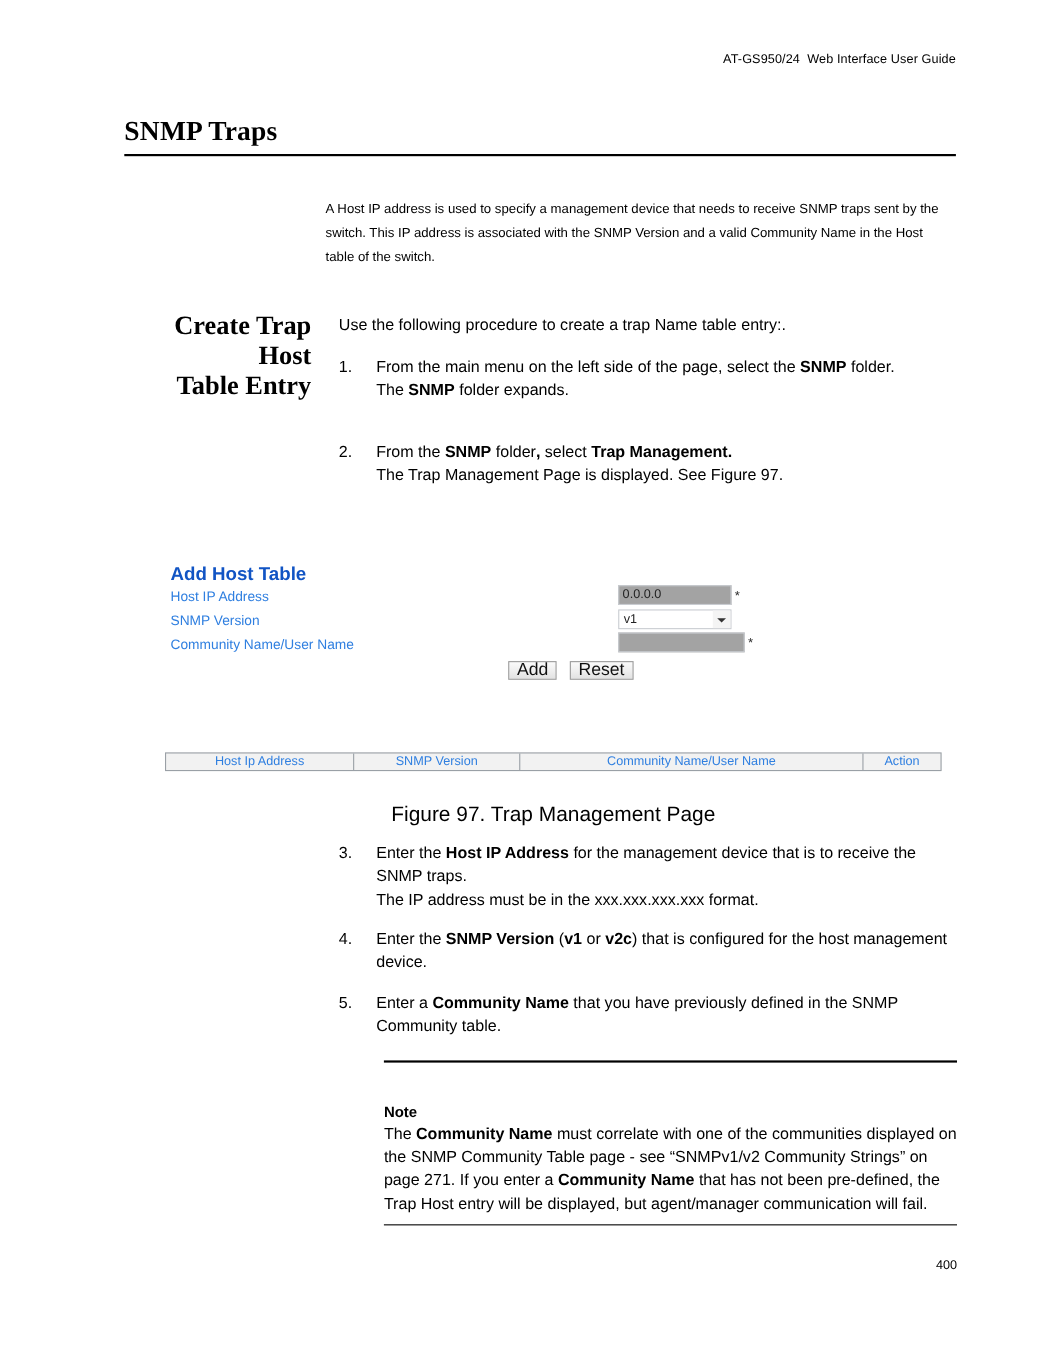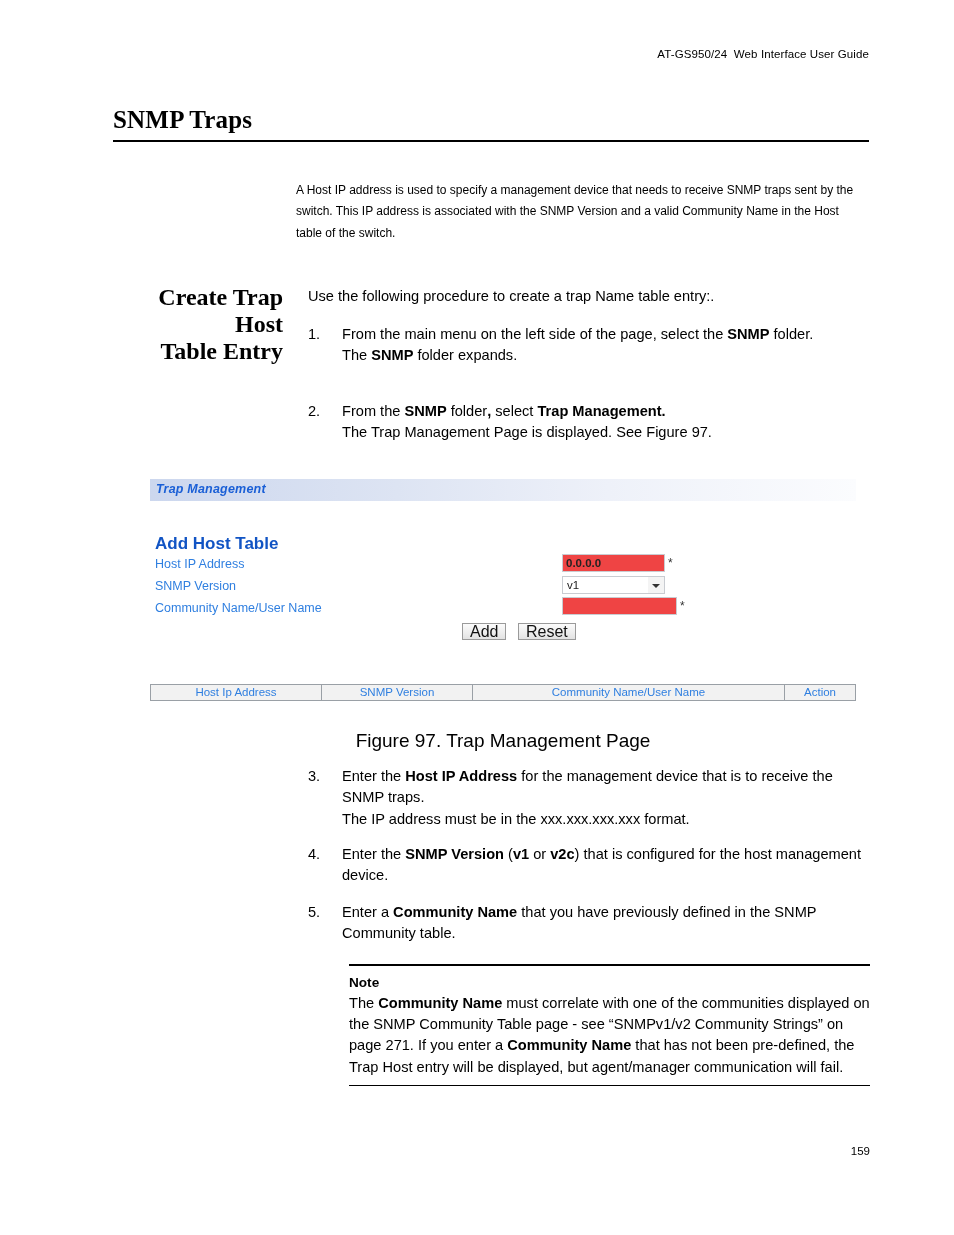--- a/index.html
+++ b/index.html
@@ -145,28 +145,27 @@
     color: #2f7fe0;
     white-space: nowrap;
   }
   .lbl-ip   { top: 56px; }
   .lbl-ver  { top: 78px; }
   .lbl-comm { top: 100px; }
 
   .field-input {
     position: absolute;
     box-sizing: border-box;
-    background: #ef4444;
+    background: #a3a3a3;
     border: 1px solid #c9ccd1;
     font-family: "Liberation Sans", sans-serif;
     font-size: 11.5px;
     color: #222;
     padding: 1px 3px;
     line-height: 14px;
-    font-weight: bold;
   }
   .inp-ip {
     left: 412px;
     top: 53px;
     width: 103px;
     height: 18px;
   }
   .inp-comm {
     left: 412px;
     top: 96px;
@@ -283,20 +282,21 @@
   }
   .note-rule {
     width: 100%;
     height: 1.5px;
     background: #000;
   }
   .note-inner {
     padding: 6px 0 7px 0;
     font-size: 14.6px;
     line-height: 21.3px;
+    margin-top: 28px;
   }
   .note-heading {
     font-weight: bold;
     font-size: 13.6px;
   }
 
   
   .page-number {
     position: absolute;
     right: 84px;
@@ -337,23 +337,20 @@
   <span class="num">4.</span>
   <span class="txt"><span>Enter the </span><span class="b">SNMP Version</span><span> (</span><span class="b">v1</span><span> or </span><span class="b">v2c</span><span>) that is configured for the host management device.</span></span>
 </div>
 <div class="step step5">
   <span class="num">5.</span>
   <span class="txt"><span>Enter a </span><span class="b">Community Name</span><span> that you have previously defined in the SNMP Community table.</span></span>
 </div>
 
 <div class="figure">
 
-  <div class="panel-titlebar">
-    <span class="ptitle">Trap Management</span>
-  </div>
 
   <div class="form-area">
     <div class="sect-label">Add Host Table</div>
 
     <div class="field-label lbl-ip">Host IP Address</div>
     <div class="field-label lbl-ver">SNMP Version</div>
     <div class="field-label lbl-comm">Community Name/User Name</div>
 
     <div class="field-input inp-ip">0.0.0.0</div>
     <span class="req-star star-ip">*</span>
@@ -384,13 +381,13 @@
 
 <div class="note-box">
   <div class="note-rule"></div>
   <div class="note-inner">
     <div class="note-heading">Note</div>
     <div><span>The </span><span class="b">Community Name</span><span> must correlate with one of the communities displayed on the SNMP Community Table page - see “SNMPv1/v2 Community Strings” on page 271. If you enter a </span><span class="b">Community Name</span><span> that has not been pre-defined, the Trap Host entry will be displayed, but agent/manager communication will fail.</span></div>
   </div>
   <div class="note-rule"></div>
 </div>
 
-<div class="page-number">159</div>
+<div class="page-number">400</div>
 
 </body></html>

